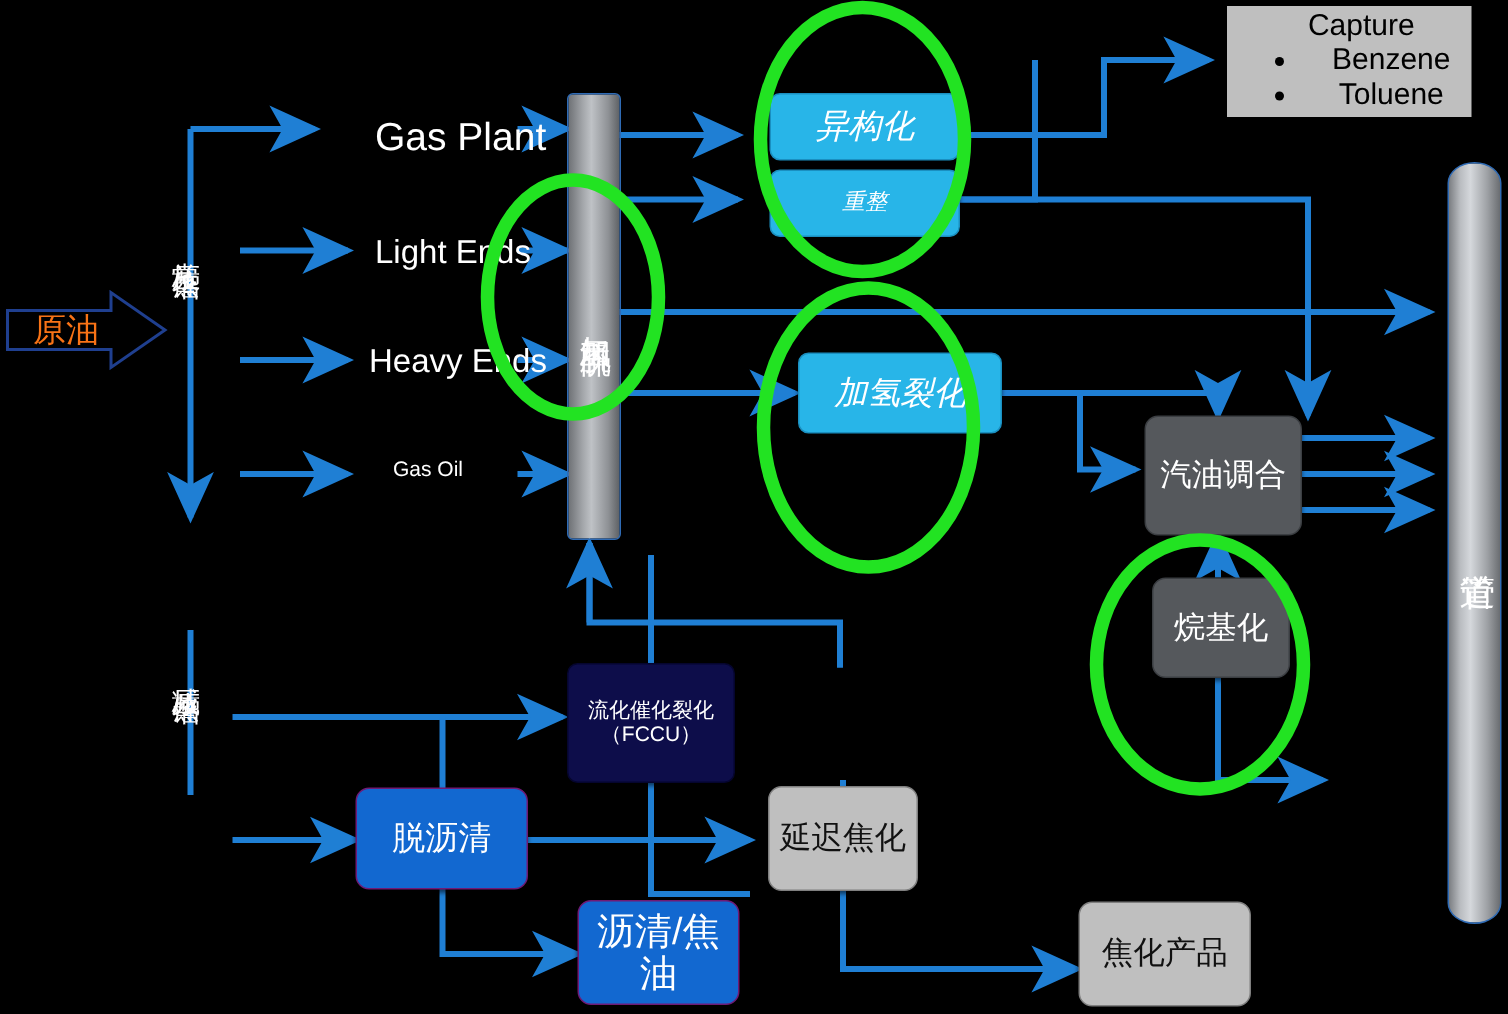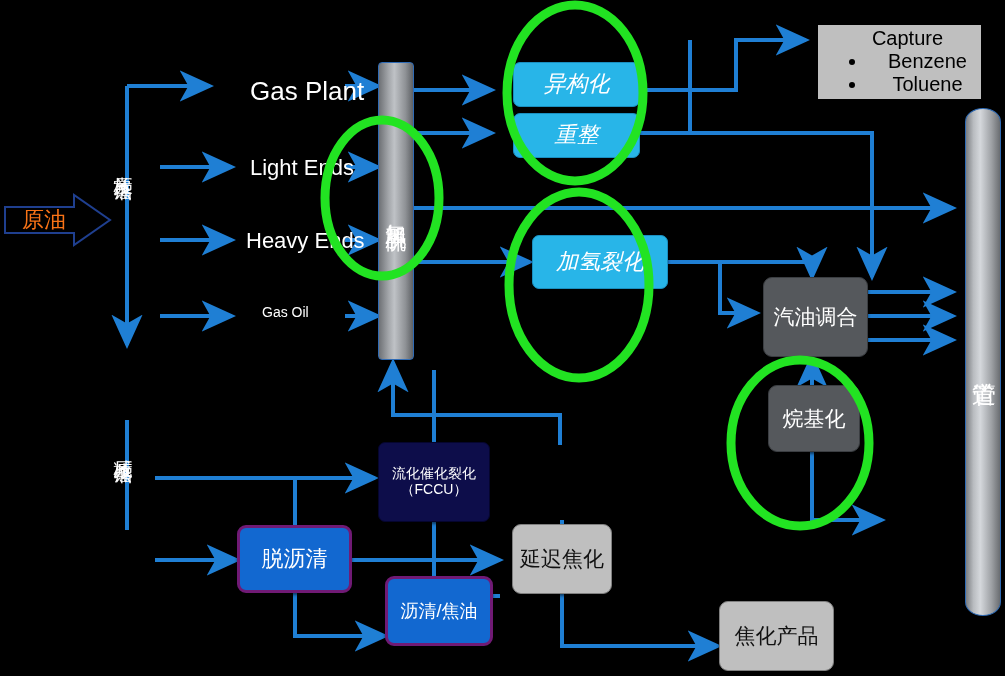--- a/index.html
+++ b/index.html
@@ -13,33 +13,33 @@
 
   .node { position:absolute; display:flex; align-items:center; justify-content:center;
           text-align:center; z-index:3; color:#fff; line-height:1.12; }
 
   .cyan   { background:#28b5e8; border:1px solid #1a8fc0; border-radius:7px;
             box-shadow:0 2px 3px rgba(0,0,0,.55);font-style:italic; }
   .gray   { background:#55585c; border:1px solid #3b3e42; border-radius:9px;
             box-shadow:0 2px 3px rgba(0,0,0,.55); }
   .ltgray { background:#bfbfbf; border:1px solid #7f7f7f; border-radius:9px;
             color:#111; box-shadow:0 2px 3px rgba(0,0,0,.55); }
-  .blue   { background:#1268d0; border:3px solid #701a75; border-radius:9px;
+  .blue   { background:#1268d0; border:1px solid #701a75; border-radius:9px;
             box-shadow:0 2px 3px rgba(0,0,0,.55); }
   .navy   { background:#0d0d4a; border:1px solid #05052e; border-radius:7px;
             box-shadow:0 2px 3px rgba(0,0,0,.55); }
   .colcyl { background:linear-gradient(to right,#6e7175 0%, #a3a6aa 28%, #bfc2c6 45%, #8e9195 78%, #5e6165 100%);
             border:1px solid #2f6bb5; border-radius:4px; }
 
   .vtext { writing-mode:vertical-rl; text-orientation:upright; letter-spacing:2px; }
 
   .plain { position:absolute; color:#fff; z-index:3; white-space:nowrap; }
 
   .capture { position:absolute; background:#bfbfbf; color:#000; z-index:3;
-             box-shadow:2px 2px 2px rgba(0,0,0,.5); padding:2px 8px 4px 24px;margin-top:21px; }
+             box-shadow:2px 2px 2px rgba(0,0,0,.5); padding:2px 8px 4px 24px; }
   .capture .ttl { text-align:center; font-size:20px; }
   .capture ul { margin:0; padding:0 0 0 26px; list-style:disc; }
   .capture li { font-size:20px; text-align:center; }
   .capture li span { display:inline-block; padding-left:14px; }
 
   .pipe { position:absolute; z-index:3;
           background:linear-gradient(to right,#7b7e82 0%, #b9bcc0 22%, #d5d8dc 42%, #9ea1a5 75%, #6a6d71 100%);
           border:1px solid #2f6bb5; border-radius:50%/14px; }
   .pipe .lbl { position:absolute; left:0; right:0; top:255px; color:#fff;
                font-size:24px; text-align:center; writing-mode:vertical-rl;
@@ -140,37 +140,37 @@
   <div class="plain" style="left:262px;top:304px;font-size:14px;">Gas Oil</div>
 
   <div class="node colcyl" style="left:378px;top:62px;width:36px;height:298px;">
     <span class="vtext" style="font-size:21px;">加氢脱硫</span>
   </div>
 
   <div class="node cyan" style="left:513px;top:62px;width:127px;height:45px;font-size:22px;">
     <span>异构化</span>
   </div>
 
-  <div class="node cyan" style="left:513px;top:113px;width:127px;height:45px;font-size:22px;">
+  <div class="node cyan" style="left:513px;top:113px;width:127px;height:45px;font-size:15px;">
     <span>重整</span>
   </div>
 
   <div class="node cyan" style="left:532px;top:235px;width:136px;height:54px;font-size:22px;">
     <span>加氢裂化</span>
   </div>
 
   <div class="node navy" style="left:378px;top:442px;width:112px;height:80px;font-size:14px;padding:0 6px;">
     <span>流化催化裂化（FCCU）</span>
   </div>
 
   <div class="node blue" style="left:237px;top:525px;width:115px;height:68px;font-size:22px;">
     <span>脱沥清</span>
   </div>
 
-  <div class="node blue" style="left:385px;top:576px;width:108px;height:70px;font-size:18px;">
+  <div class="node blue" style="left:385px;top:600px;width:108px;height:70px;font-size:25px;">
     <span>沥清/焦油</span>
   </div>
 
   <div class="node ltgray" style="left:512px;top:524px;width:100px;height:70px;font-size:21px;">
     <span>延迟焦化</span>
   </div>
 
   <div class="node ltgray" style="left:719px;top:601px;width:115px;height:70px;font-size:21px;">
     <span>焦化产品</span>
   </div>

